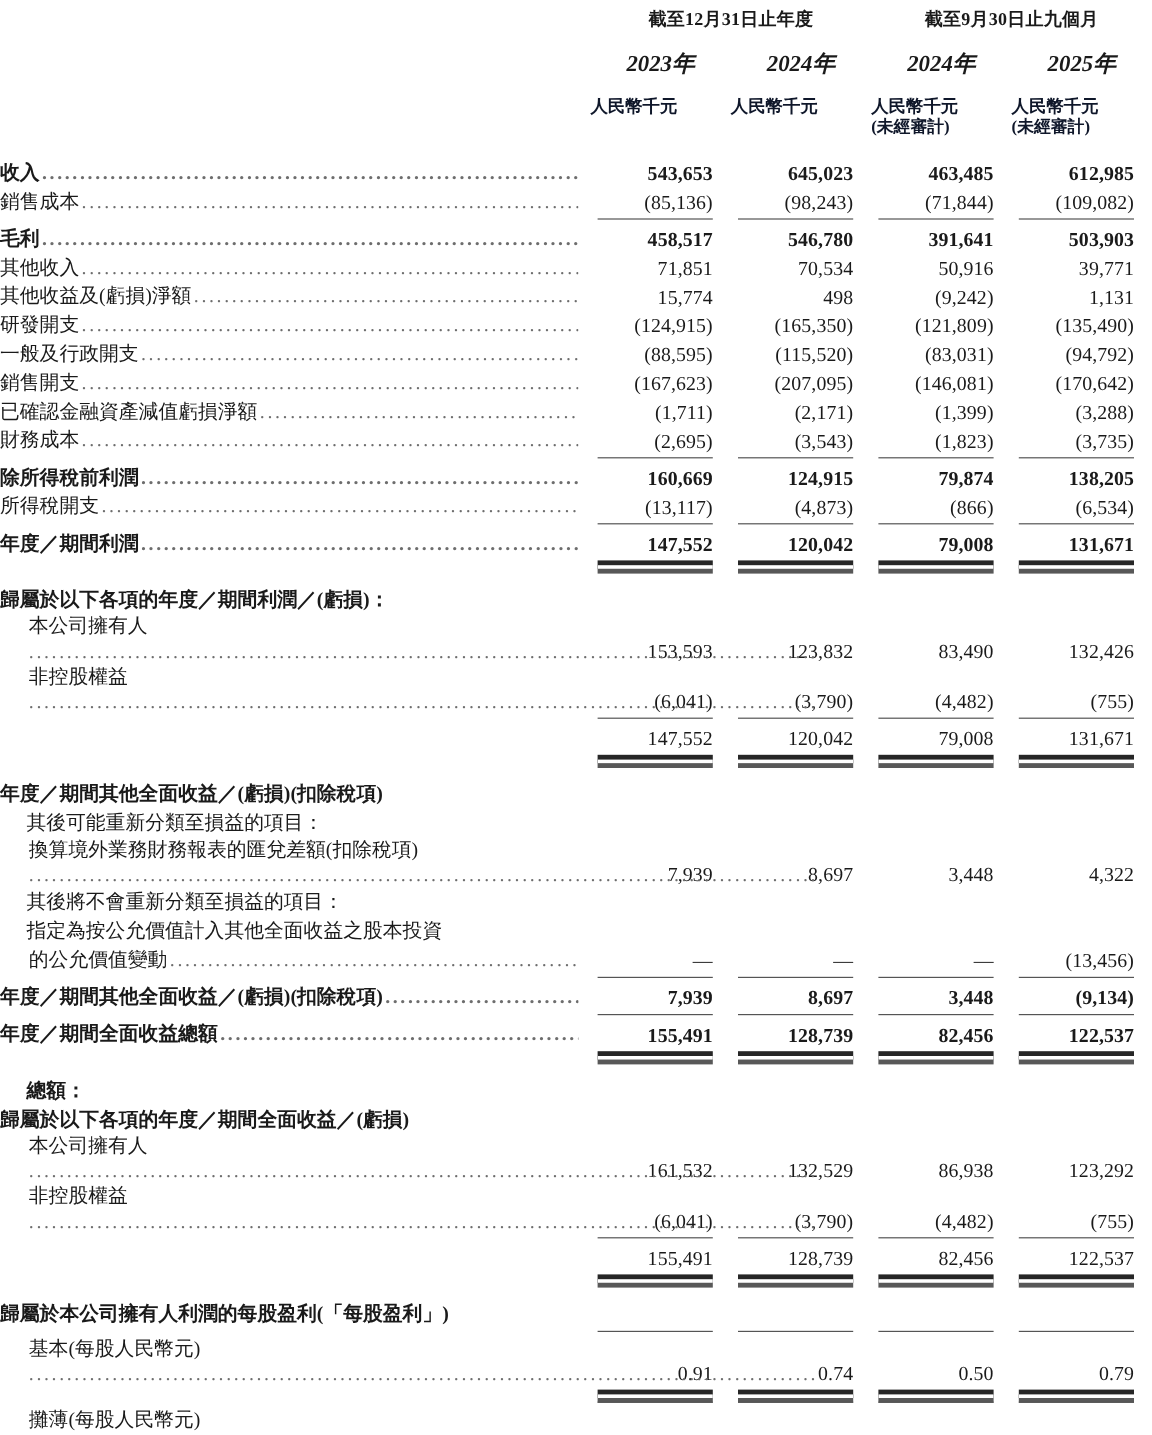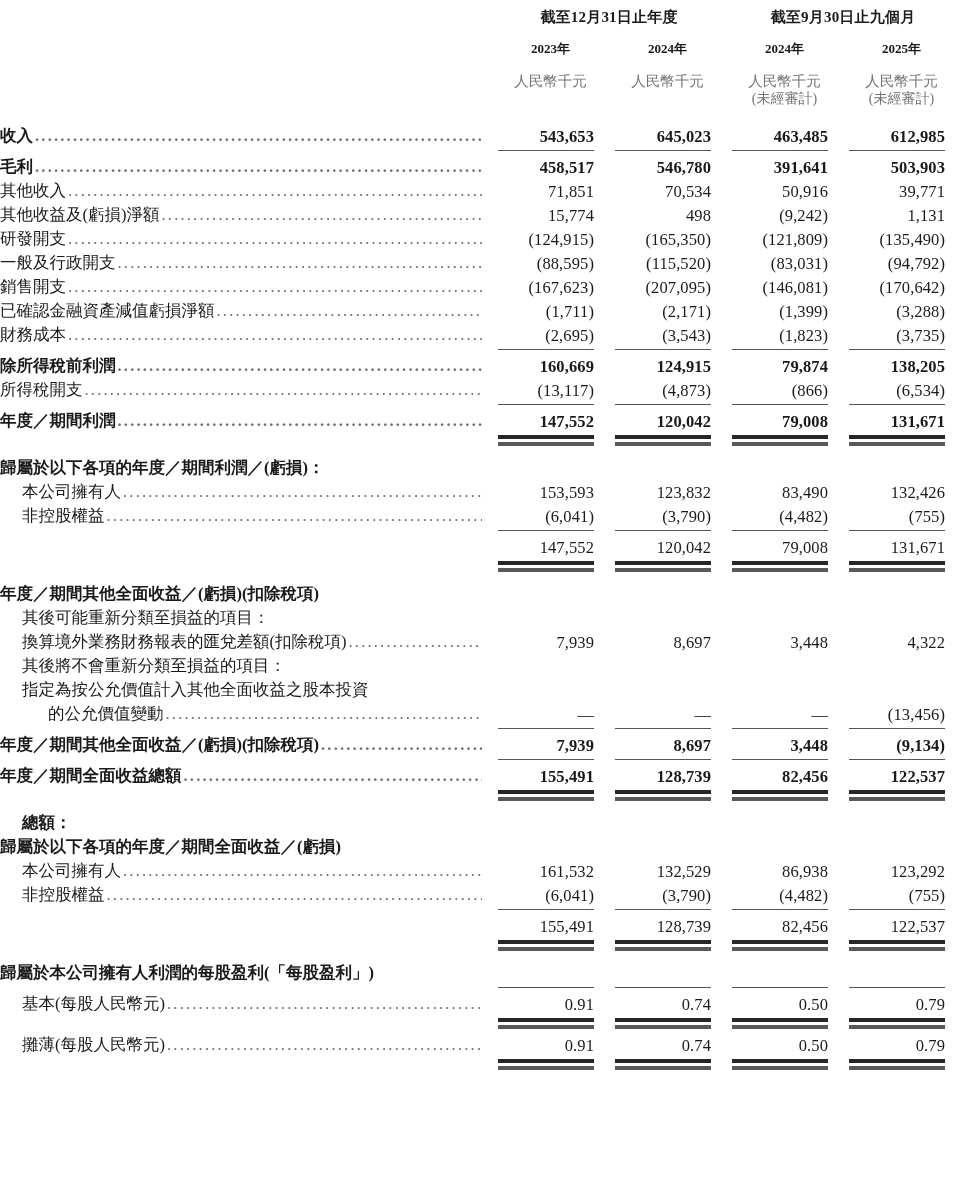--- a/index.html
+++ b/index.html
@@ -36,33 +36,34 @@
     font-size:15px;
     letter-spacing:.2px;
     padding:8px 0 5px 0;
     vertical-align:bottom;
     line-height:1.25;
   }
   .grp-rule{padding:0;height:1px;line-height:0;}
   .yr-head{
     text-align:center;
     font-weight:bold;
-    font-size:13px;
+    font-size:19px;
     padding:6px 0 5px 0;
     vertical-align:bottom;
+    font-style:italic;
   }
   .yr-rule{padding:0;height:1px;line-height:0;}
   .unit-head{
-    text-align:center;
+    text-align:left;
     font-size:14.5px;
-    color:#737373;
+    color:#0f172a;
     padding:7px 0 2px 0;
     vertical-align:top;
     line-height:1.28;
-    font-weight:400;
+    font-weight:700;
   }
   .unit-head .sub{display:block;font-size:14px;}
 
   
   td.lbl{
     font-size:16.5px;
     padding:0;
     height:24px;
     vertical-align:bottom;
     white-space:nowrap;
@@ -94,22 +95,22 @@
     margin-left:2px;
     color:#6d6d6d;
     font-size:16.5px;
     letter-spacing:2.2px;
   }
   .leader::before{
     content:"........................................................................................................";
   }
 
   .bold{font-weight:bold;}
-  .indent1{padding-left:22px;}
-  .indent2{padding-left:48px;}
+  .indent1{padding-left:22px;flex-direction:column;}
+  .indent2{padding-left:24px;}
 
   
   tr.sp td{height:13px;padding:0;font-size:0;line-height:0;}
 
   
   tr.rule td{padding:0;height:7px;line-height:0;font-size:0;}
   tr.rule td.num > i{
     display:block;
     height:1px;
     background:#555;
@@ -209,20 +210,32 @@
             <div class="lbl-inner">
               <span class="lbl-text">收入</span>
               <span class="leader"></span>
             </div>
           </td>
           <td class="num bold">543,653</td>
           <td class="num bold">645,023</td>
           <td class="num bold">463,485</td>
           <td class="num bold">612,985</td>
         </tr>
+        <tr class="r">
+          <td class="lbl">
+            <div class="lbl-inner">
+              <span class="lbl-text">銷售成本</span>
+              <span class="leader"></span>
+            </div>
+          </td>
+          <td class="num">(85,136)</td>
+          <td class="num">(98,243)</td>
+          <td class="num">(71,844)</td>
+          <td class="num">(109,082)</td>
+        </tr>
         <tr class="rule">
           <td></td>
           <td class="num">
             <i></i>
           </td>
           <td class="num">
             <i></i>
           </td>
           <td class="num">
             <i></i>

